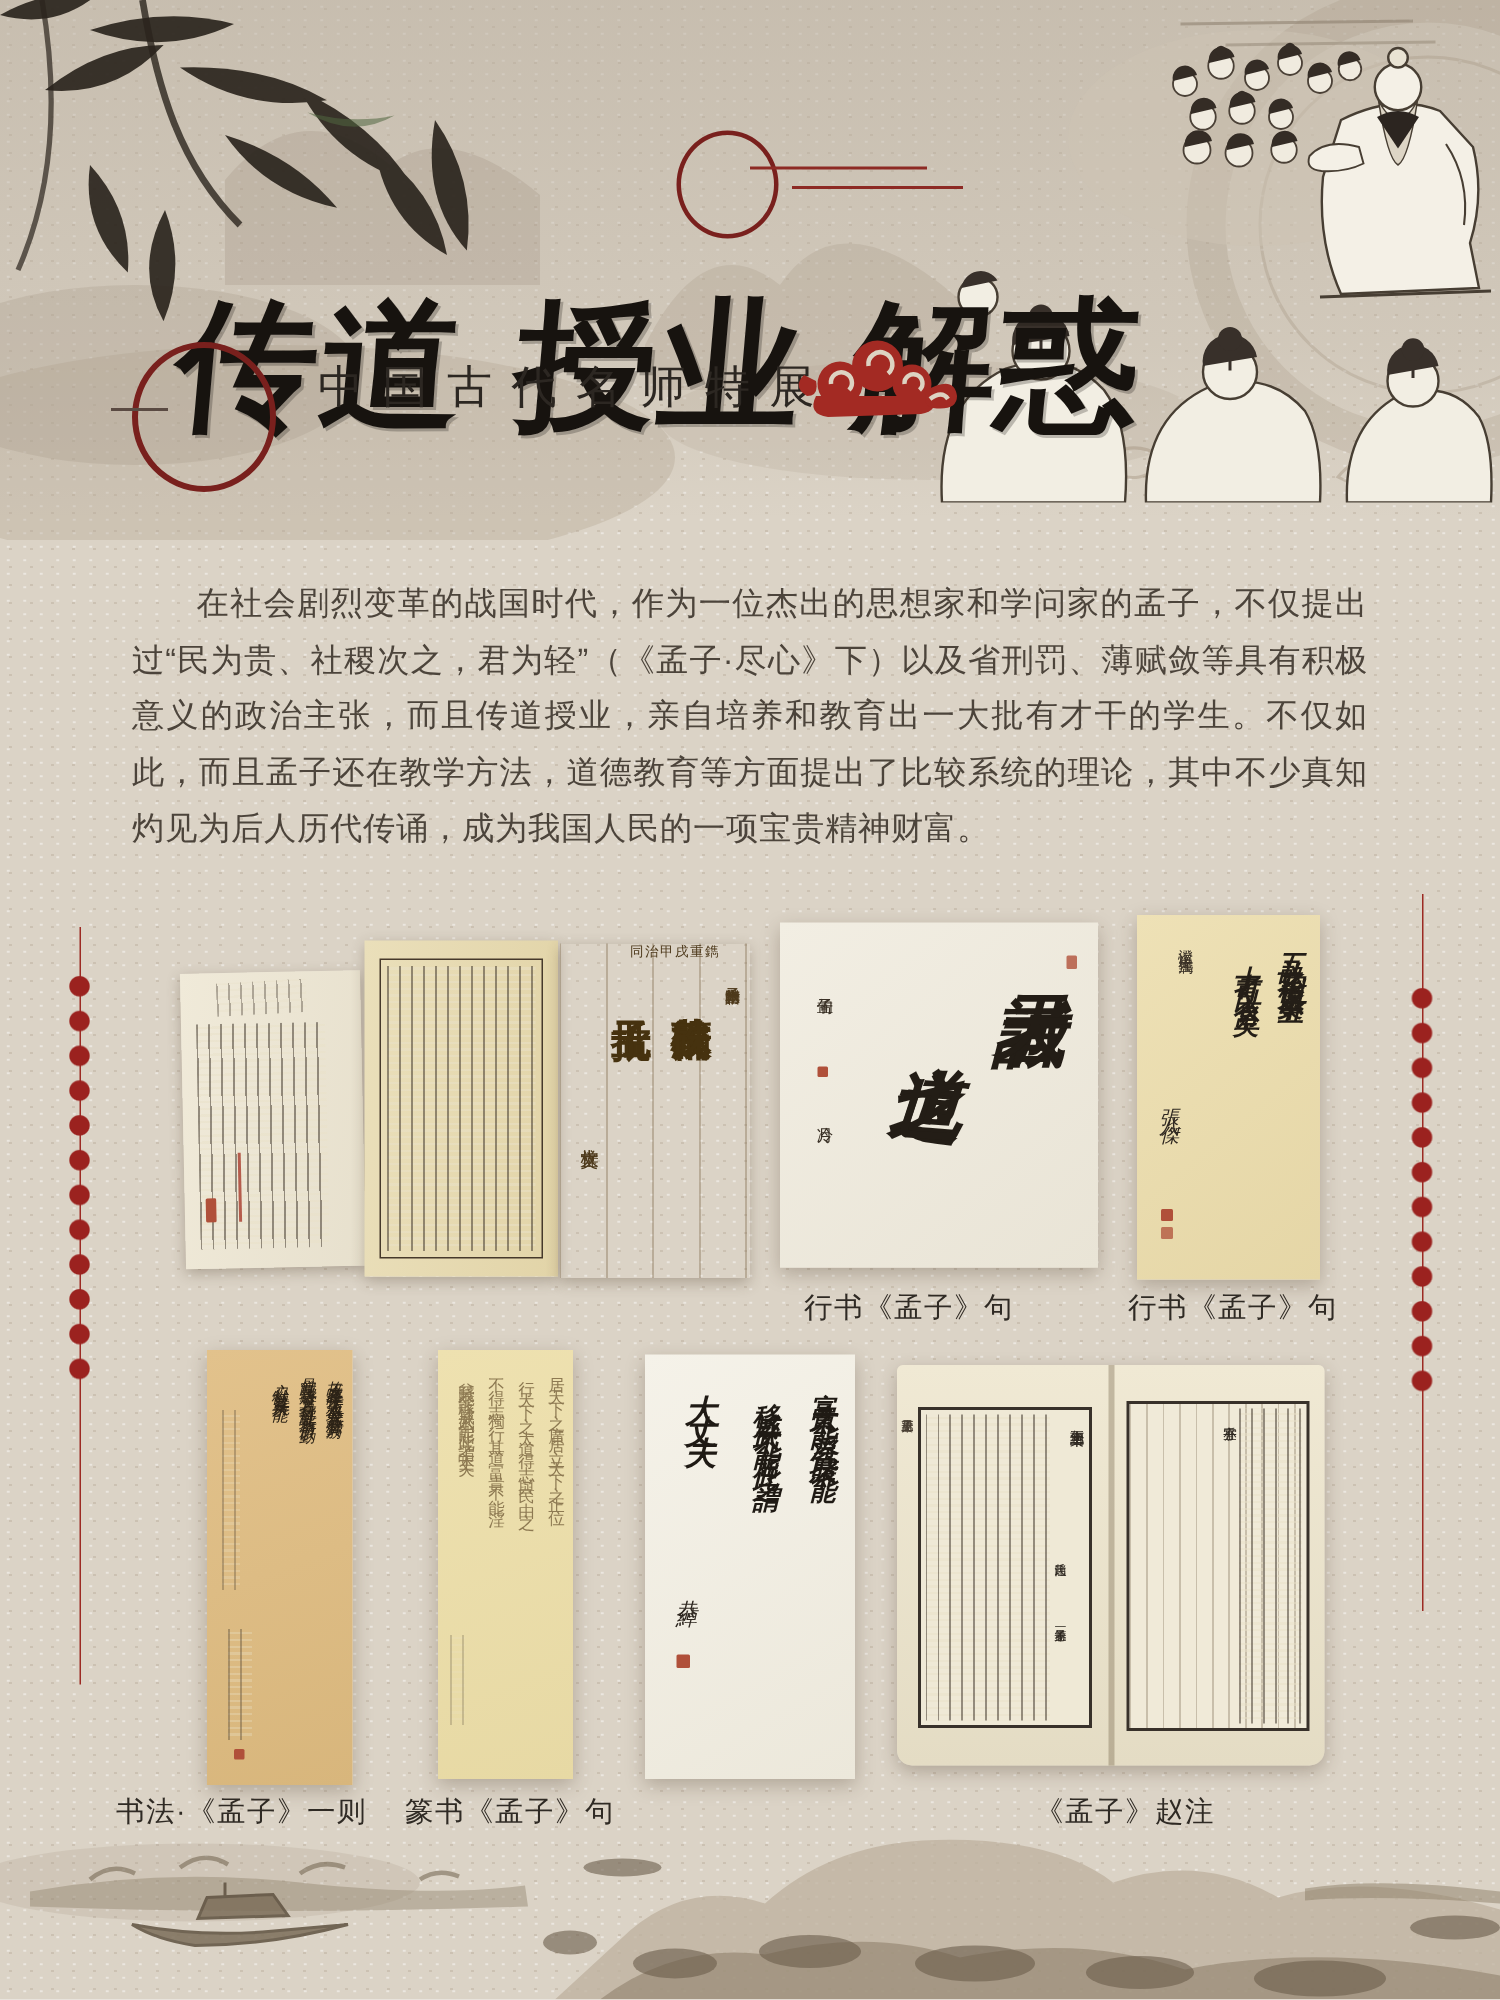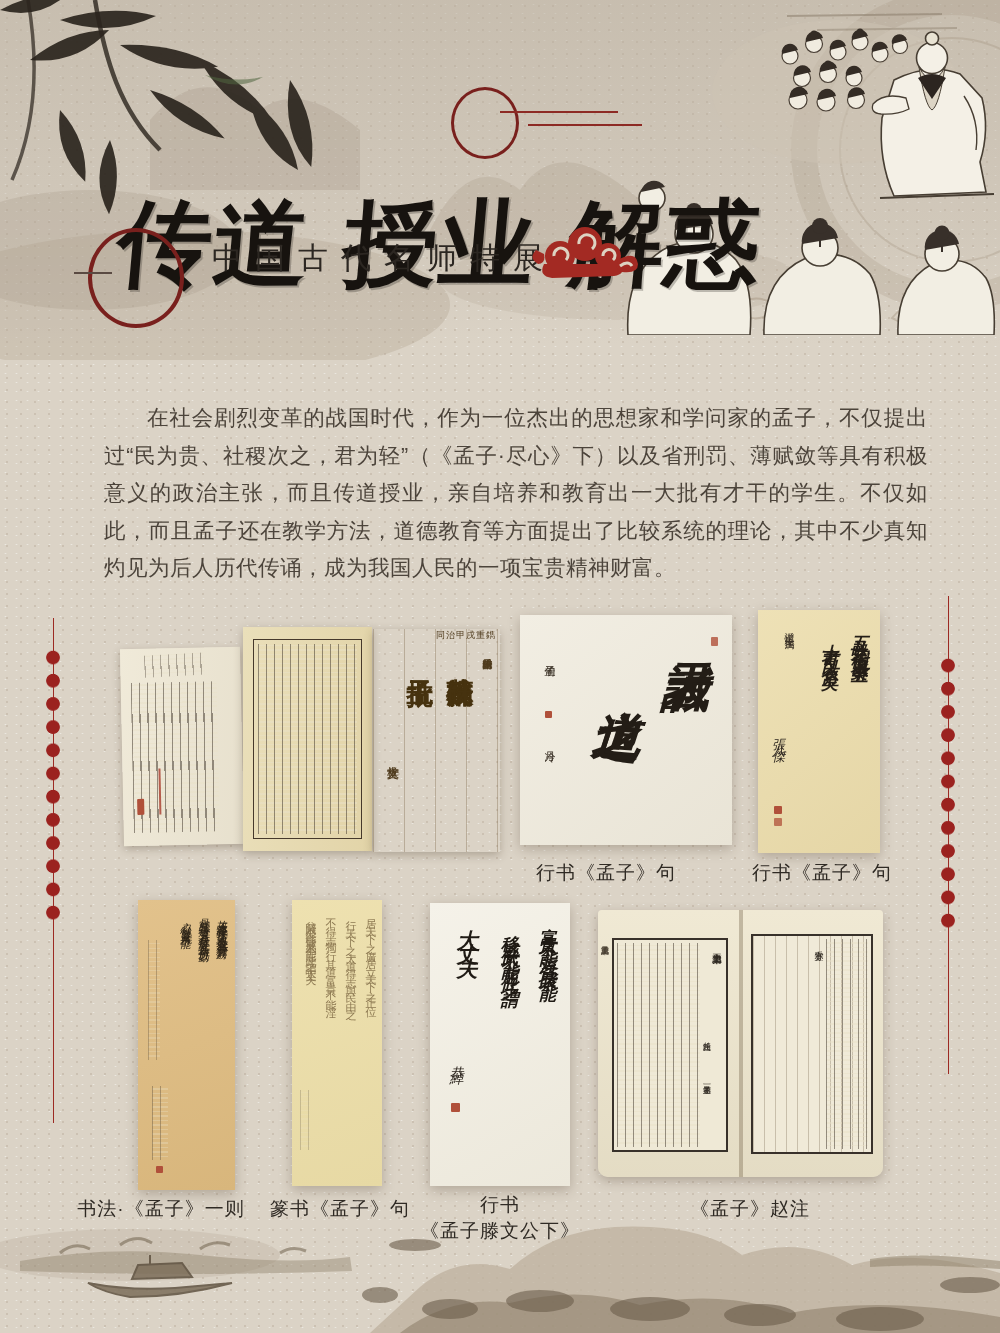--- a/index.html
+++ b/index.html
@@ -20,21 +20,21 @@
     transform:skewX(-5deg); text-shadow:2px 2px 0 rgba(23,19,15,.25);}
   .title .tpart{display:inline-block;}
   .title .tpart+.tpart{margin-left:34px;}
   .subtitle{position:absolute; left:212px; top:238px; font-size:30px; letter-spacing:13px;
     color:#2c2722; font-weight:500; white-space:nowrap;}
   .ring{position:absolute; border-radius:50%; border:4px solid #79201d; background:transparent;}
   .ring.small{left:451px; top:87px; width:62px; height:66px; border-width:3px;}
   .ring.big{left:88px; top:228px; width:88px; height:92px;}
   .redline{position:absolute; height:1.5px; background:#8d2a24;}
   
-  .intro{position:absolute; left:88px; top:384px; width:824px; margin:16px;
+  .intro{position:absolute; left:88px; top:384px; width:824px; margin:0;
     font-size:21.5px; line-height:37.5px; color:#4c443b; text-align:justify; text-indent:2em;
     letter-spacing:.5px;}
   
   .rail{position:absolute; width:18px;}
   .rail::before{content:""; position:absolute; left:8.5px; top:0; bottom:0; width:1px; background:#9c2a23;}
   .rail .dots{position:absolute; left:0; width:18px;
     background-image:radial-gradient(circle 6.5px at 9px 11.5px, #9b221f 6.4px, rgba(155,34,31,0) 7.2px);
     background-size:18px 23.2px; background-repeat:repeat-y;}
   
   .art{position:absolute; box-shadow:0 4px 12px rgba(70,52,32,.28);}
@@ -212,21 +212,21 @@
       <div class="colstripes" style="left:24px;top:6px;width:60px;height:22px;transform:rotate(-2deg);opacity:.7;"></div>
       <div class="seal" style="left:14px;top:150px;width:7px;height:16px;"></div>
       <div style="position:absolute;left:36px;top:120px;width:2px;height:46px;background:#a8392a;opacity:.8;"></div>
     </div>
     <div class="bp bp2">
       <div class="inner">
           <div class="colstripes" style="left:4px;top:4px;right:4px;bottom:4px;"></div>
         </div>
     </div>
     <div class="bp bp3">
-      <div class="vtext" style="right:4px;top:2px;font-size:9px;color:#4e3a1c;writing-mode:horizontal-tb;letter-spacing:1px;">同治甲戌重鐫</div>
+      <div class="vtext" style="right:20px;top:2px;font-size:9px;color:#4e3a1c;writing-mode:horizontal-tb;letter-spacing:1px;">同治甲戌重鐫</div>
       <div class="vtext" style="right:8px;top:22px;font-size:10px;color:#4e3a1c;">內附孟子年譜全帙</div>
       <div class="vtext" style="right:26px;top:28px;font-size:27px;font-weight:bold;color:#46320f;">校補蘇氏硃</div>
       <div class="vtext" style="right:66px;top:30px;font-size:27px;font-weight:bold;color:#46320f;">批孟子</div>
       <div class="vtext" style="left:14px;top:128px;font-size:12px;color:#4e3a1c;">大文堂梓</div>
     </div>
   </figure>
 
   <figure class="art art2" style="margin:0;">
     <div class="vtext" style="right:22px;top:10px;font-size:48px;font-weight:bold;color:#231d16;font-style:italic;">誠者天</div>
     <div class="vtext" style="right:86px;top:58px;font-size:48px;font-weight:bold;color:#231d16;font-style:italic;transform:rotate(4deg);">之道也</div>
@@ -266,24 +266,20 @@
   </figure>
   <div class="caption" style="left:270px;top:1196px;width:140px;">篆书《孟子》句</div>
 
   <figure class="art r2a3" style="margin:0;">
     <div class="vtext" style="right:14px;top:12px;font-size:17px;font-weight:bold;color:#1f1a14;font-style:italic;letter-spacing:7px;">富貴不能淫貧賤不能</div>
     <div class="vtext" style="right:52px;top:18px;font-size:17px;font-weight:bold;color:#1f1a14;font-style:italic;letter-spacing:7px;">移威武不能屈此之謂</div>
     <div class="vtext" style="right:92px;top:10px;font-size:21px;font-weight:bold;color:#1f1a14;font-style:italic;letter-spacing:14px;">大丈夫</div>
     <div class="vtext" style="left:20px;top:152px;font-size:14px;color:#2e2720;font-style:italic;letter-spacing:5px;">恭綽</div>
     <div class="seal" style="left:21px;top:200px;width:9px;height:9px;"></div>
   </figure>
-  <div class="caption" style="left:415px;top:1192px;width:170px;">
-    <div>行书</div>
-    <div>《孟子滕文公下》</div>
-  </div>
 
   <figure class="art book" style="margin:0;">
     <div class="leaf" style="left:0;">
       <div class="vtext" style="left:2px;top:30px;font-size:8px;color:#4a4034;">孟子見梁惠王</div>
       <div class="blockL">
         <div class="colstripes" style="left:3px;top:3px;right:26px;bottom:3px;"></div>
         <div class="vtext" style="right:4px;top:6px;font-size:9.5px;color:#2e2821;">梁惠王章句上</div>
         <div class="vtext" style="right:16px;top:96px;font-size:8px;color:#2e2821;">趙氏注</div>
         <div class="vtext" style="right:16px;top:140px;font-size:8px;color:#2e2821;">孟子卷第一</div>
       </div>

